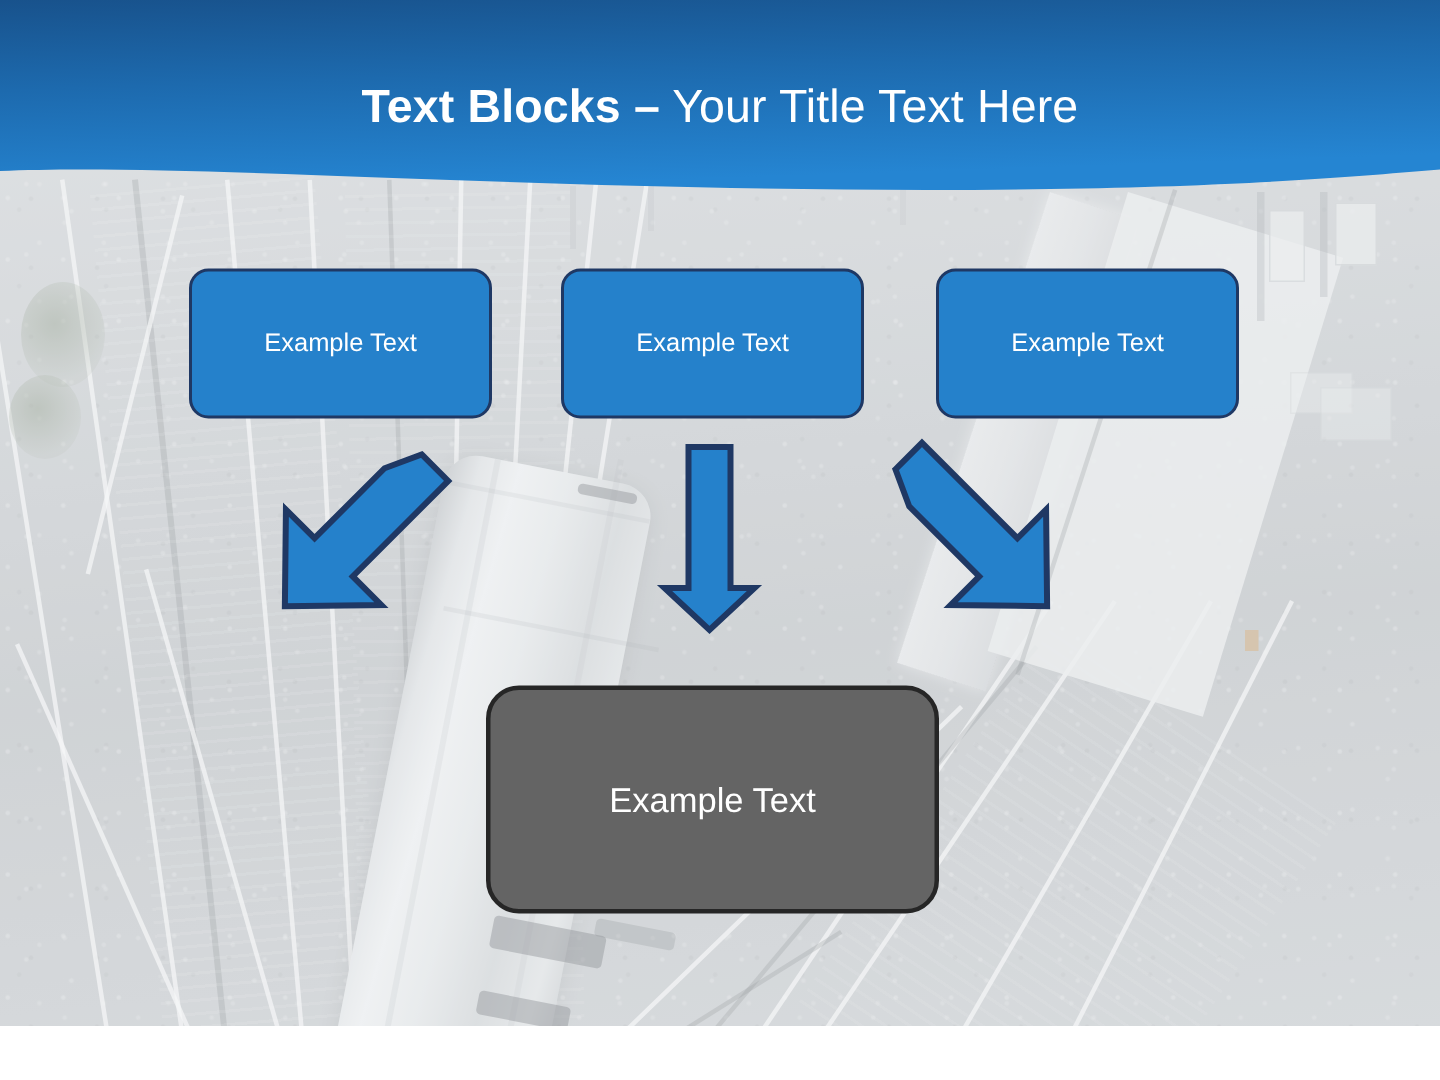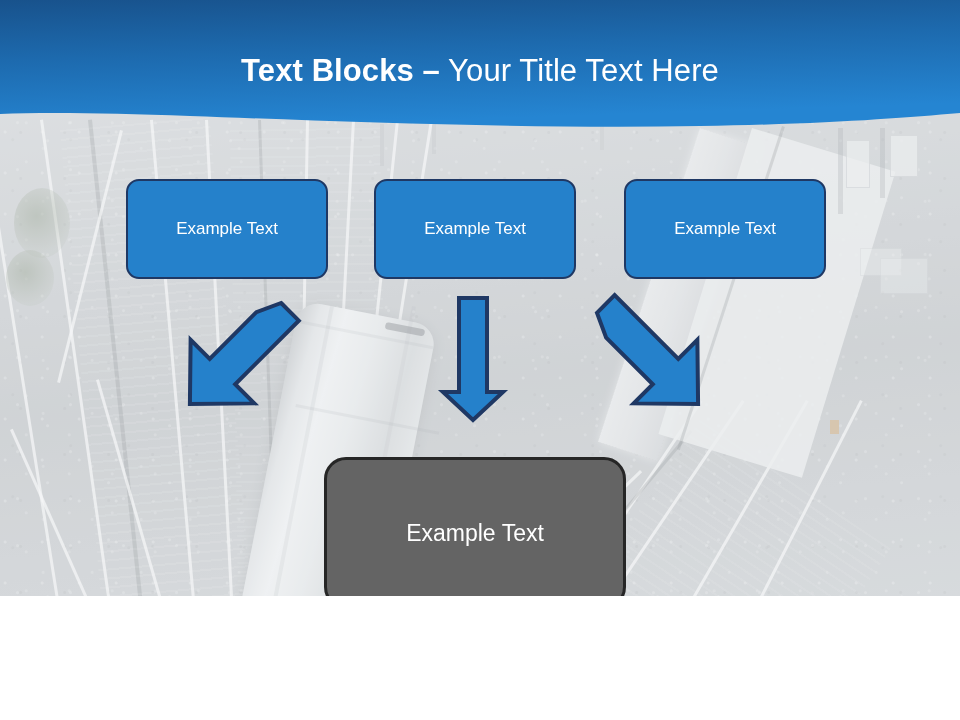--- a/index.html
+++ b/index.html
@@ -6,21 +6,21 @@
     margin: 0;
     padding: 0;
     background: #ffffff;
   }
   body {
     font-family: "Liberation Sans", sans-serif;
   }
   #slide {
     position: relative;
     width: 960px;
-    height: 596px;
+    height: 684px;
     overflow: hidden;
     background: #14532d;
   }
 
   
   #bg-photo {
     position: absolute;
     inset: 0;
     overflow: hidden;
     background: linear-gradient(175deg, #d6d9db 0%, #c4c8cb 38%, #b9bdc0 62%, #c6cacd 100%);

